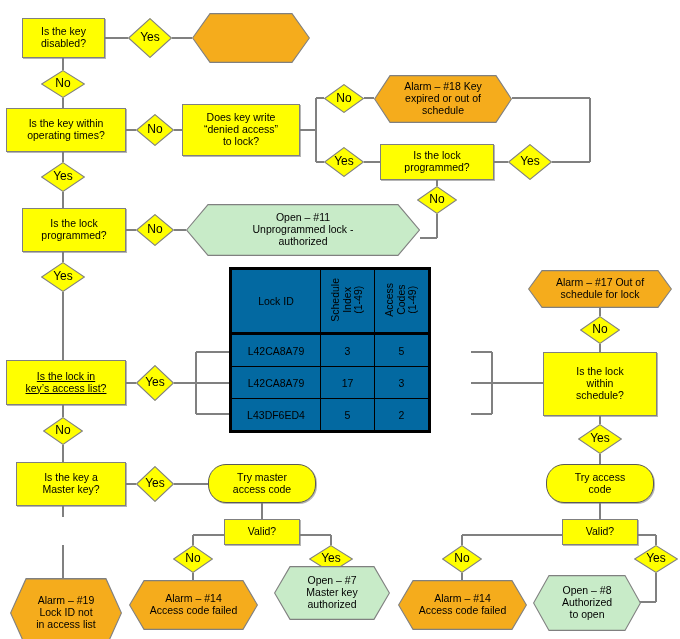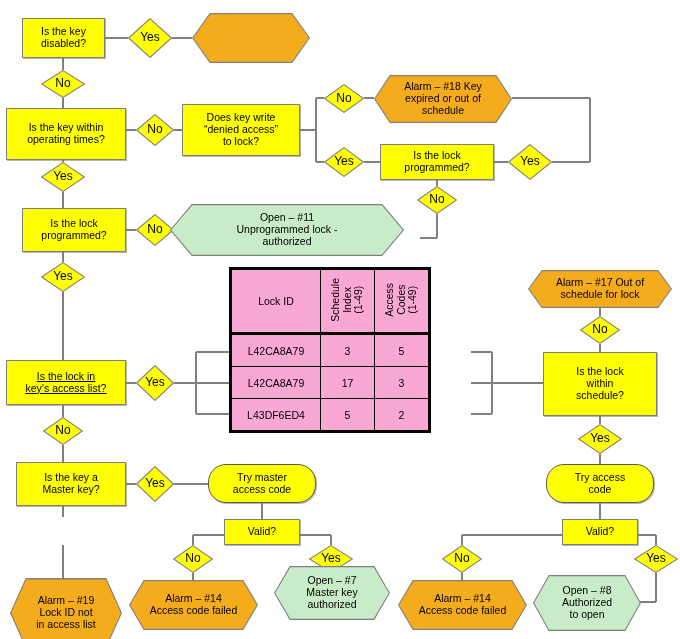--- a/index.html
+++ b/index.html
@@ -88,21 +88,21 @@
     box-shadow: 1px 1px 0 rgba(120,120,120,0.55);
     font-size: 10.5px;
   }
 
   
   #datatable {
     position: absolute;
     z-index: 6;
     border: 3px solid #000000;
     border-collapse: collapse;
-    background: #f9a8d4;
+    background: #0369a1;
     font-size: 10.5px;
   }
   #datatable td, #datatable th {
     border: 1px solid #000000;
     text-align: center;
     vertical-align: middle;
     font-weight: normal;
     color: #000000;
     padding: 0;
   }
@@ -239,21 +239,21 @@
     </svg>
   </div>
 
   <div class="node diamond" style="left:41px; top:70px; width:44px; height:28px;">
     <svg class="shape" viewBox="0 0 44 28" preserveAspectRatio="none">
       <polygon points="22,0.6 43.4,14 22,27.4 0.6,14" fill="#ffff00" stroke="#808080" stroke-width="1.1"></polygon>
     </svg>
     <span class="txt">No</span>
   </div>
 
-  <div class="node rect" style="left:6px; top:108px; width:120px; height:52px;">
+  <div class="node rect" style="left:6px; top:108px; width:120px; height:44px;">
     <span class="txt">Is the key within
 operating times?</span>
   </div>
 
   <div class="node diamond" style="left:136px; top:114px; width:38px; height:32px;">
     <svg class="shape" viewBox="0 0 38 32" preserveAspectRatio="none">
       <polygon points="19,0.6 37.4,16 19,31.4 0.6,16" fill="#ffff00" stroke="#808080" stroke-width="1.1"></polygon>
     </svg>
     <span class="txt">No</span>
   </div>
@@ -318,21 +318,21 @@
 programmed?</span>
   </div>
 
   <div class="node diamond" style="left:136px; top:214px; width:38px; height:32px;">
     <svg class="shape" viewBox="0 0 38 32" preserveAspectRatio="none">
       <polygon points="19,0.6 37.4,16 19,31.4 0.6,16" fill="#ffff00" stroke="#808080" stroke-width="1.1"></polygon>
     </svg>
     <span class="txt">No</span>
   </div>
 
-  <div class="node hex" style="left:170px; top:204px; width:234px; height:52px;">
+  <div class="node hex" style="left:186px; top:204px; width:234px; height:52px;">
     <svg class="shape" viewBox="0 0 234 52" preserveAspectRatio="none">
       <polygon points="0.6,26 22,0.6 212,0.6 233.4,26 212,51.4 22,51.4" fill="#c8ebc8" stroke="#808080" stroke-width="1.1"></polygon>
     </svg>
     <span class="txt">Open – #11
 Unprogrammed lock -
 authorized</span>
   </div>
 
   <div class="node diamond" style="left:41px; top:262px; width:44px; height:30px;">
     <svg class="shape" viewBox="0 0 44 30" preserveAspectRatio="none">

